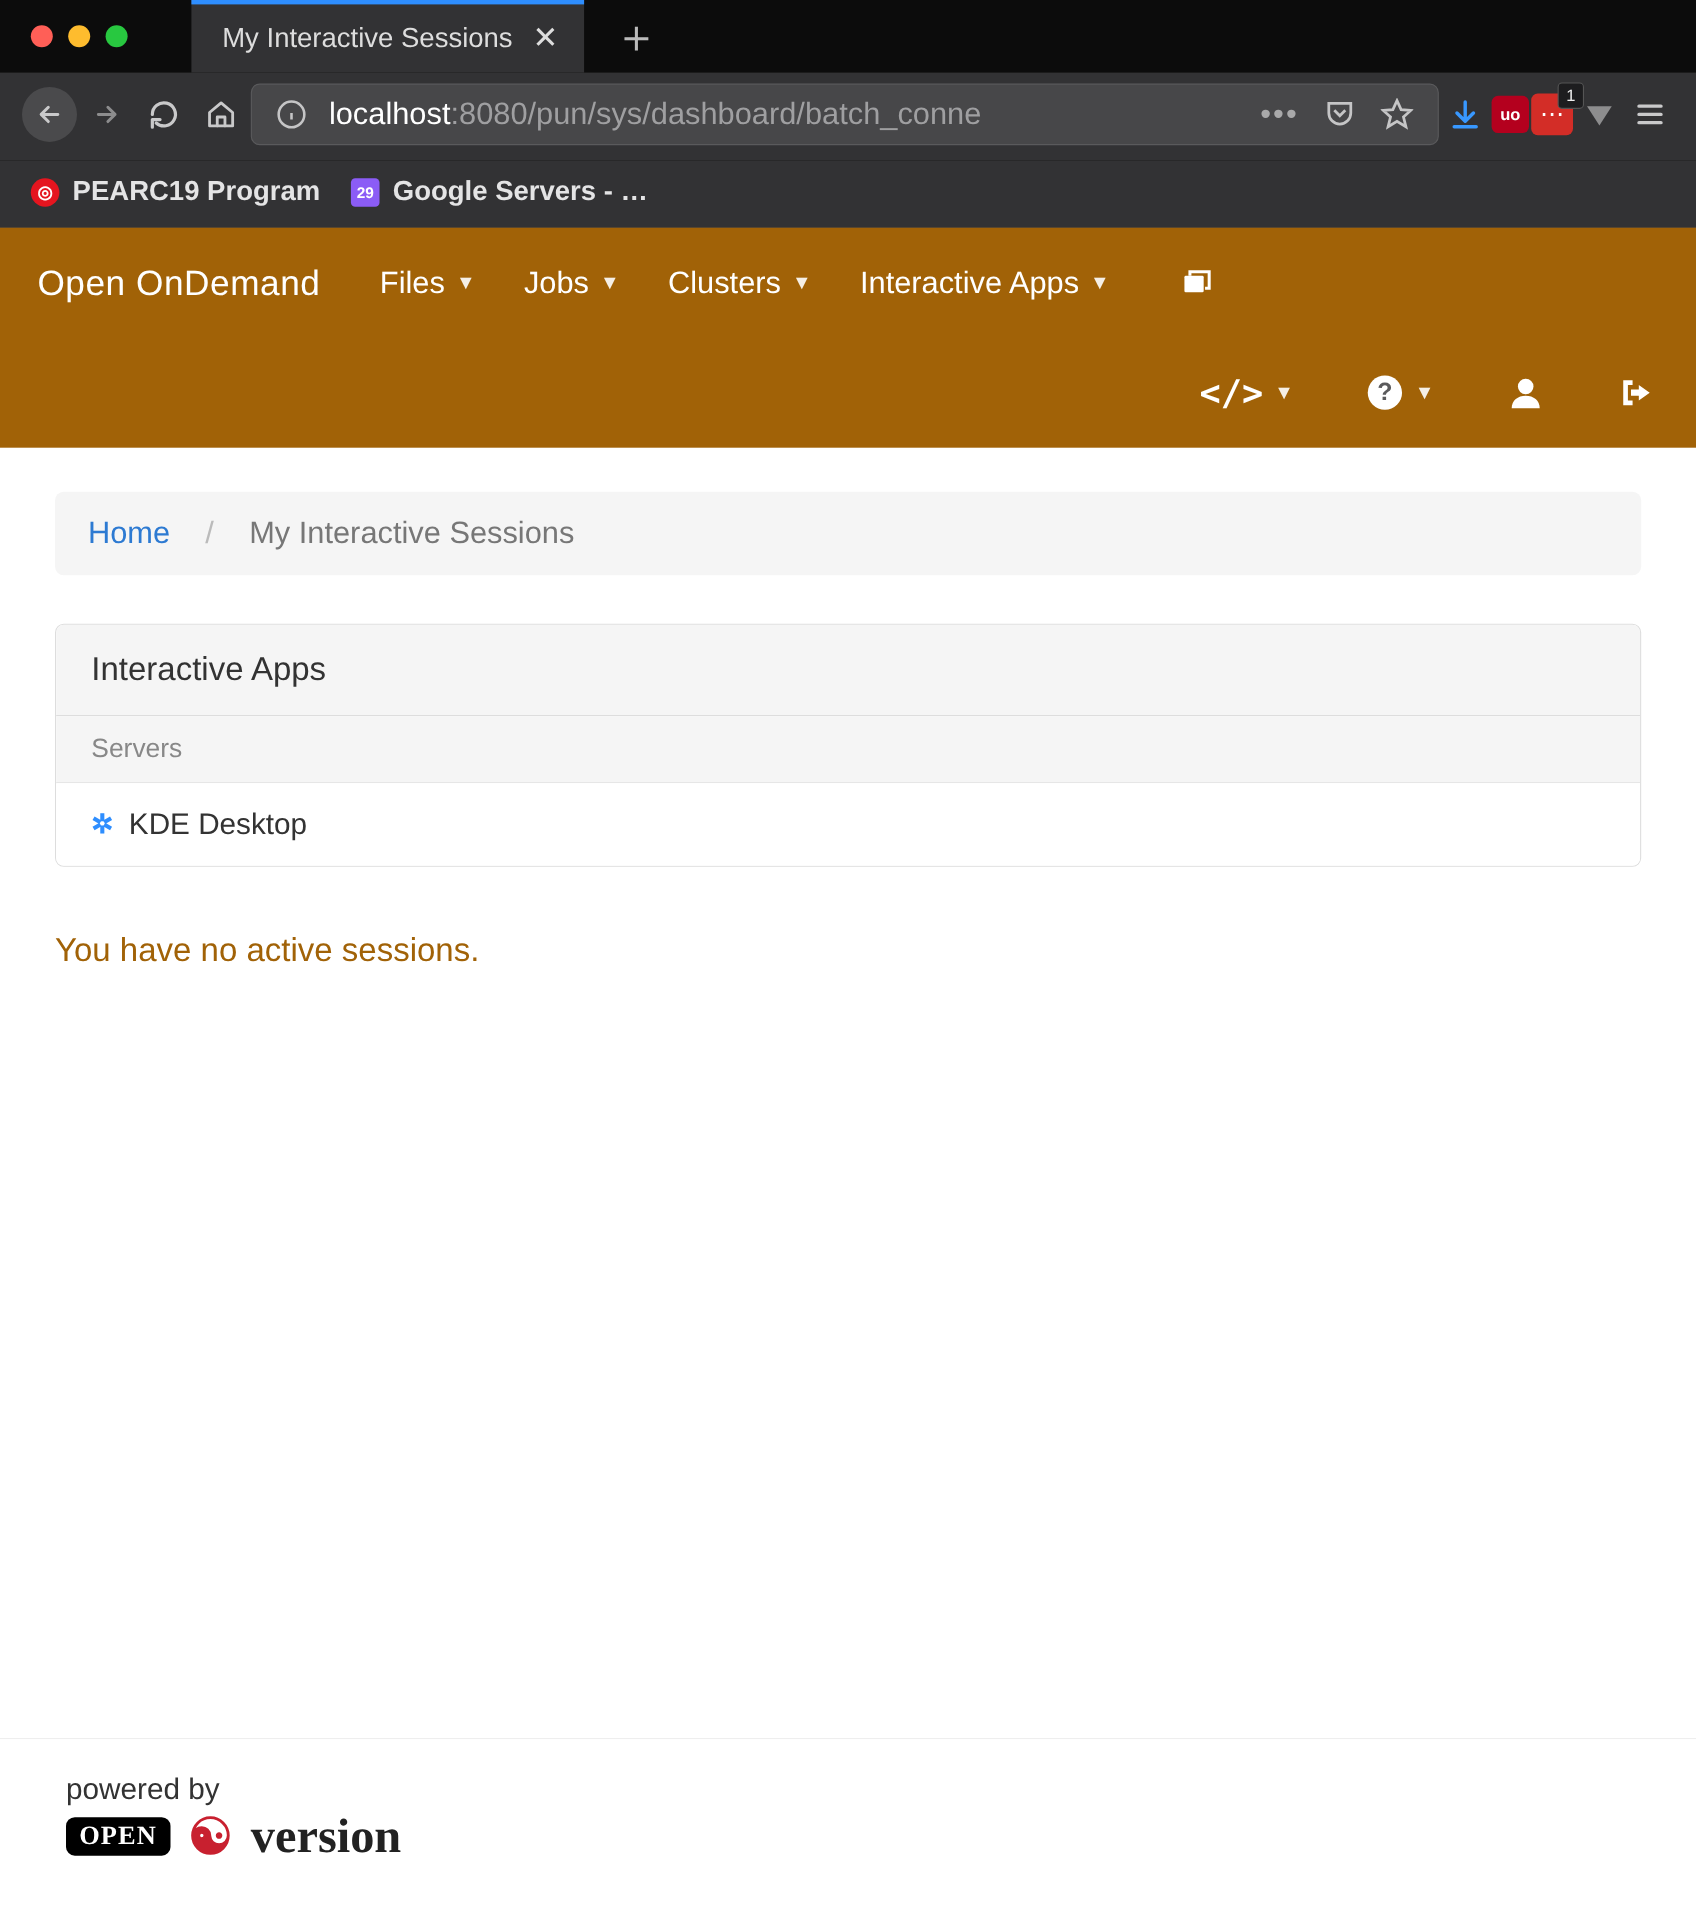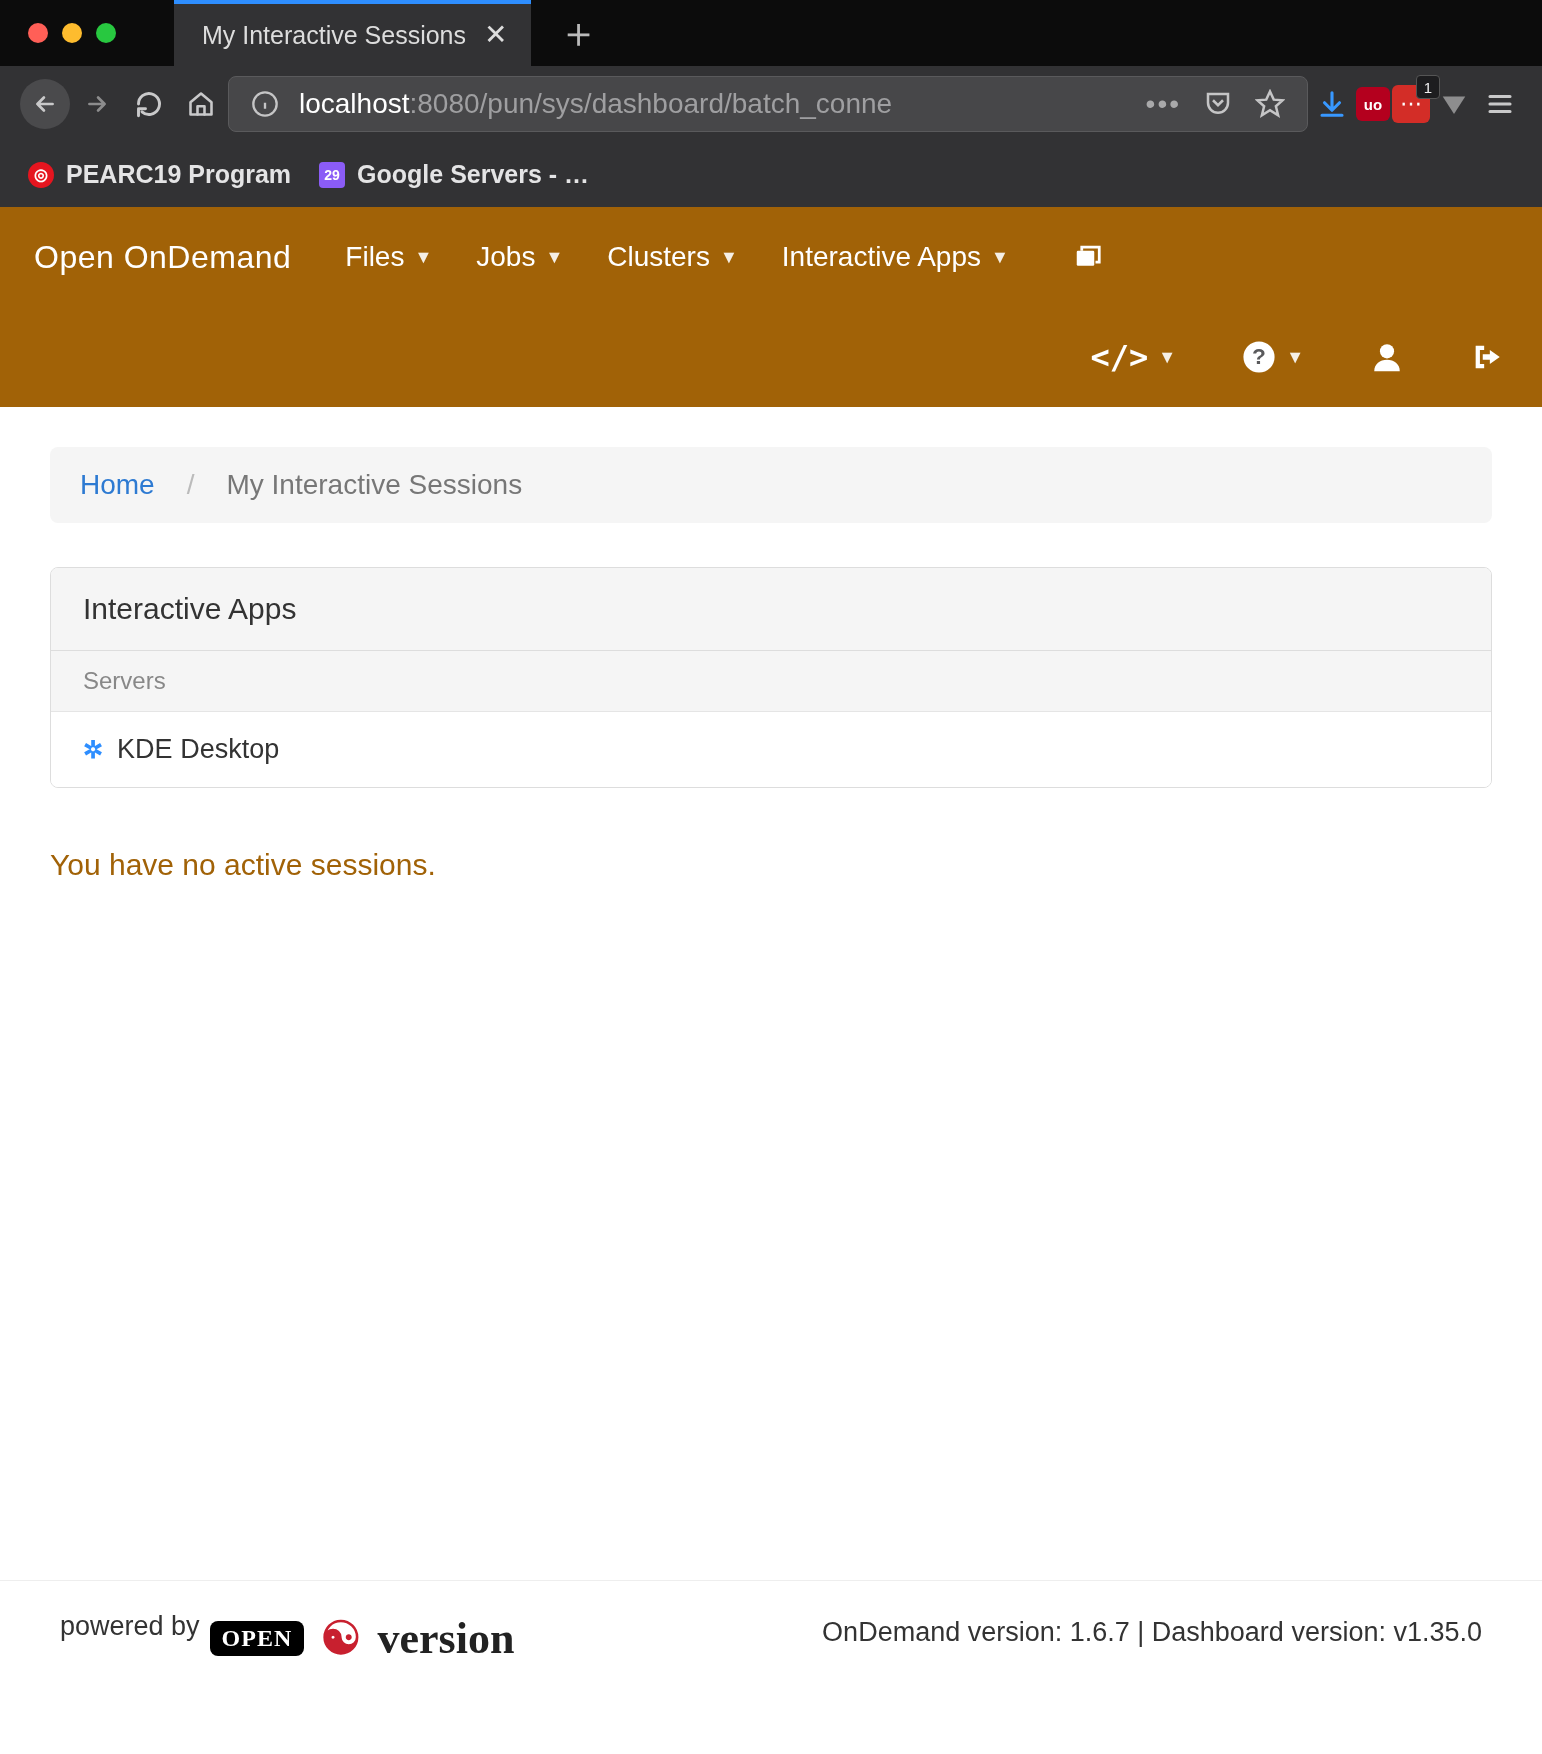--- a/index.html
+++ b/index.html
@@ -45,21 +45,21 @@
   .breadcrumb { background: #f5f5f5; border-radius: 8px; padding: 22px 30px; font-size: 28px; display: flex; align-items: center; gap: 32px; color: #777; }
   .breadcrumb a { color: #2d7ad2; text-decoration: none; }
   .panel { margin-top: 44px; border: 1px solid #ddd; border-radius: 8px; overflow: hidden; }
   .panel-heading { padding: 24px 32px; font-size: 30px; background: #f5f5f5; border-bottom: 1px solid #ddd; }
   .panel-sub { padding: 16px 32px; font-size: 24px; color: #888; background: #f5f5f5; border-bottom: 1px solid #e5e5e5; }
   .panel-row { padding: 22px 32px; display: flex; align-items: center; gap: 14px; font-size: 27px; color: #333; background: #fff; }
   .kde-icon { color: #2e8eff; font-size: 24px; font-weight: 700; }
   .no-sessions { font-size: 30px; margin: 60px 0 0 0; color: #a16207; }
   
   .footer { position: absolute; left: 0; right: 0; top: 1580px; padding: 30px 60px 0 60px; border-top: 1px solid #eee; display: flex; justify-content: space-between; font-size: 27px; color: #333; }
-  .footer-left { display: flex; gap: 10px; }
+  .footer-left { display: flex; flex-direction: column; }
   .open-badge { background: #000; color: #fff; font-weight: 800; padding: 4px 12px; border-radius: 8px; font-size: 24px; letter-spacing: 1px; }
   .ondemand-logo { display: flex; align-items: center; gap: 16px; font-family: Georgia, 'Times New Roman', serif; font-size: 44px; font-weight: 700; color: #222; }
   .ondemand-logo .swirl { color: #c8202f; font-size: 46px; font-weight: 900; }
   .footer-right { max-width: 660px; line-height: 1.6; }
   svg { display: block; }
 </style>
 </head>
 <body>
 
 <div class="browser-chrome">
@@ -226,14 +226,13 @@
 
 <div class="footer">
   <div class="footer-left">
     <span>powered by</span>
     <span class="ondemand-logo">
       <span class="open-badge">OPEN</span>
       <span class="swirl">☯</span>
         <span>version</span>
     </span>
   </div>
-  <div class="footer-right">OnDemand version: 1.6.7 | Dashboard version: v1.35.0</div>
 </div>
 
 </body></html>

